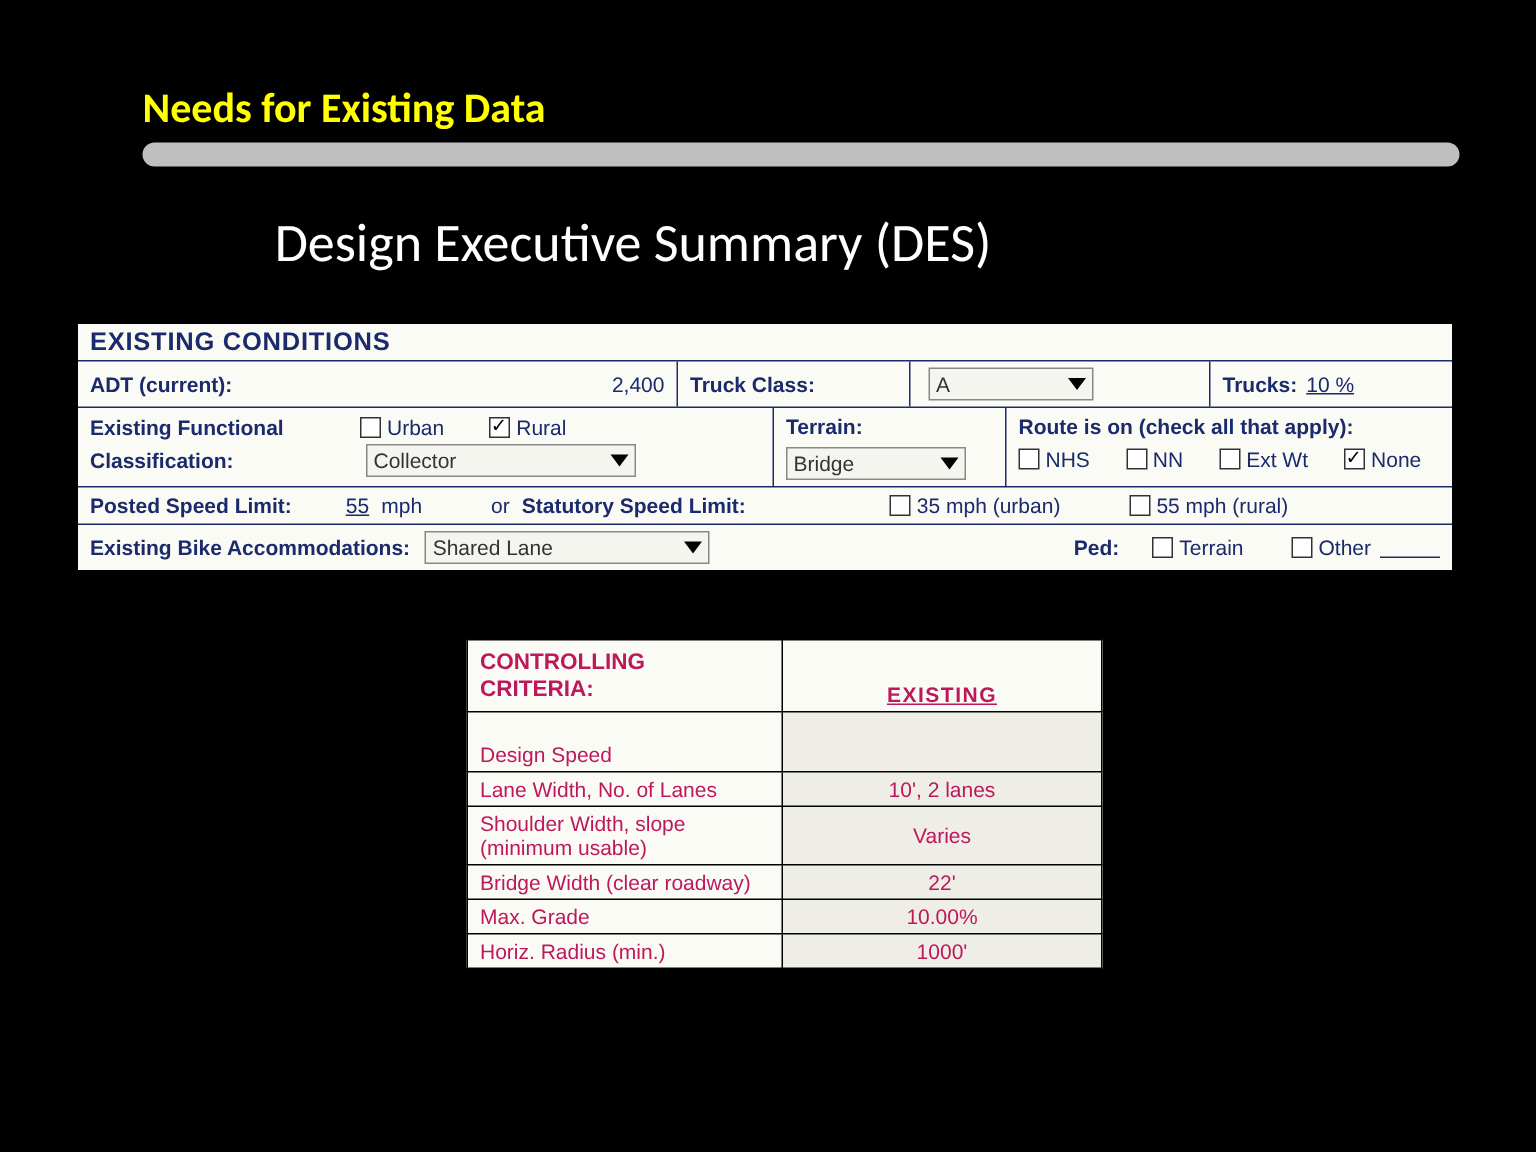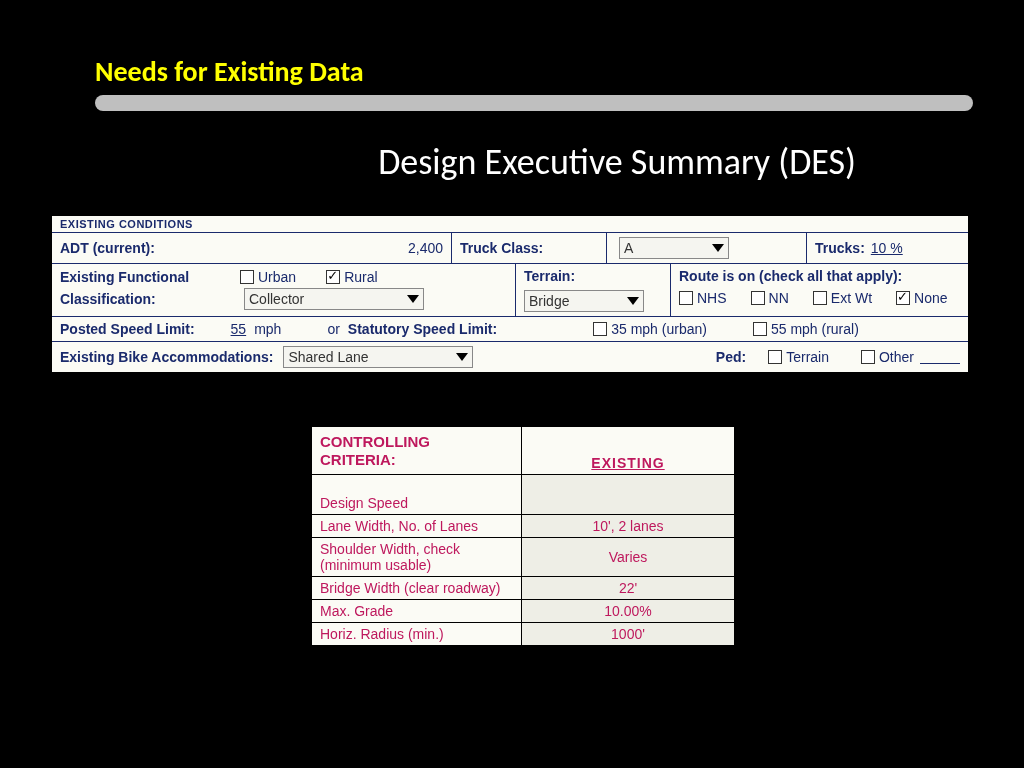--- a/index.html
+++ b/index.html
@@ -27,40 +27,40 @@
     height: 16px;
     background: #bfbfbf;
     border-radius: 8px;
   }
   .main-heading {
     color: #fff;
     font-size: 36px;
     font-weight: 400;
     position: absolute;
     top: 140px;
-    left: 12px;
+    left: 0;
     width: 844px;
-    text-align: right;
+    text-align: center;
   }
   
   .form-panel {
     position: absolute;
     top: 214px;
     left: 50px;
     width: 920px;
     background: #fbfbf5;
     border: 2px solid #000;
     font-family: Verdana, Arial, sans-serif;
     font-size: 14px;
     color: #1a2a6c;
   }
   .form-header {
     color: #1a2a6c;
     font-weight: bold;
-    font-size: 11px;
+    font-size: 17px;
     padding: 2px 8px;
     letter-spacing: 0.5px;
   }
   .form-row { display: flex; border-top: 1px solid #1a2a6c; }
   .cell { padding: 4px 8px; border-right: 1px solid #1a2a6c; display: flex; align-items: center; }
   .cell:last-child { border-right: none; }
   .lbl { color: #1a2a6c; font-weight: bold; }
   .val { color: #1a2a6c; }
   .uline { text-decoration: underline; }
   .cbox {
@@ -264,21 +264,21 @@
   </tr>
   <tr>
         <td class="col-label" style="height:40px; vertical-align:bottom;">Design Speed</td>
         <td class="col-val"></td>
       </tr>
   <tr>
         <td class="col-label">Lane Width, No. of Lanes</td>
         <td class="col-val">10', 2 lanes</td>
       </tr>
   <tr>
-        <td class="col-label">Shoulder Width, check (minimum usable)</td>
+        <td class="col-label">Shoulder Width, slope (minimum usable)</td>
         <td class="col-val">Varies</td>
       </tr>
   <tr>
         <td class="col-label">Bridge Width (clear roadway)</td>
         <td class="col-val">22'</td>
       </tr>
   <tr>
         <td class="col-label">Max. Grade</td>
         <td class="col-val">10.00%</td>
       </tr>

